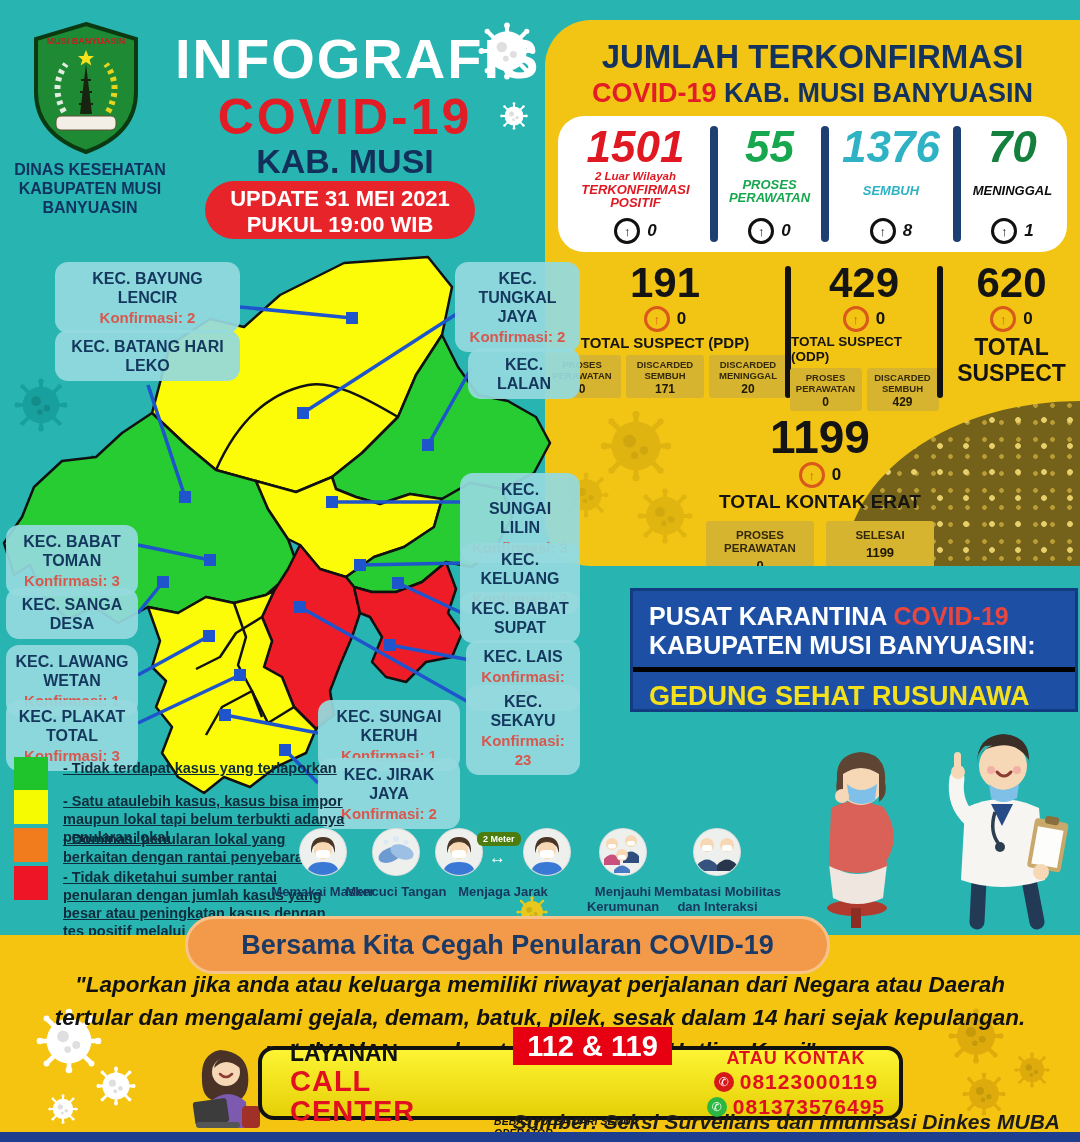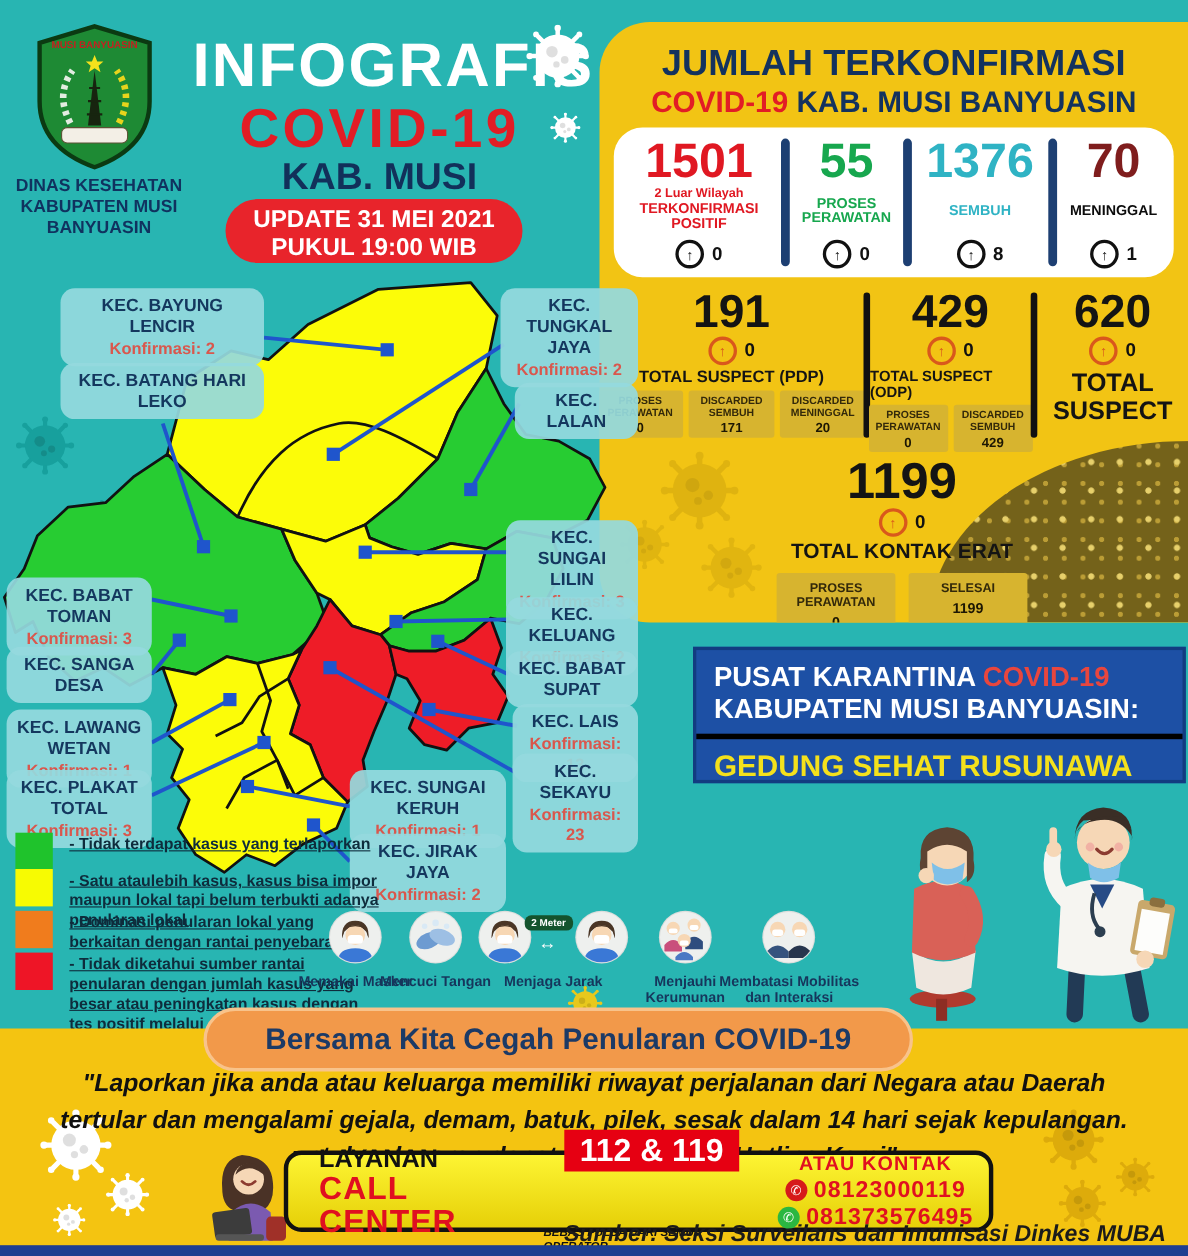--- a/index.html
+++ b/index.html
@@ -22,21 +22,21 @@
   .ypanel{left:545px;top:20px;width:535px;height:546px;background:#f2c414;border-radius:46px 0 0 46px;
     overflow:hidden;}
   .batik{right:0;bottom:0;width:235px;height:165px;border-top-left-radius:100%;background:#74621a;
     background-image:radial-gradient(#e7d06b 2.5px,transparent 3.2px),radial-gradient(#bb9d35 2px,transparent 2.7px);
     background-size:26px 26px,17px 17px;background-position:4px 6px,12px 13px;}
   .yp-t1{left:0;top:18px;width:535px;text-align:center;color:#13325e;font-size:33px;font-weight:900;}
   .yp-t2{left:0;top:58px;width:535px;text-align:center;font-size:27px;font-weight:900;color:#13325e;}
   .yp-t2 .red{color:#e21d25;}
   .statcard{left:13px;top:96px;width:509px;height:136px;background:#fff;border-radius:26px;
     display:flex;align-items:stretch;padding:8px 4px;box-sizing:border-box;}
-  .scol{display:flex;flex-direction:column;align-items:center;justify-content:flex-start;flex:1;}
+  .scol{display:flex;flex-direction:column;align-items:center;justify-content:flex-start;flex:1;font-style:italic;}
   .scol.w1{flex:1.45;} .scol.w3{flex:1.2;}
   .sval{font-size:44px;font-weight:900;line-height:46px;}
   .snote{font-size:11.5px;font-weight:800;line-height:13px;text-align:center;}
   .sdiv{width:8px;background:#1d3f72;border-radius:4px;margin:2px 1px;}
   .drow{margin-top:auto;display:flex;align-items:center;gap:7px;font-weight:900;font-size:17px;color:#111;}
   .dcirc{display:inline-flex;width:20px;height:20px;border:3px solid #111;border-radius:50%;
     align-items:center;justify-content:center;font-size:13px;font-weight:900;color:#111;}
   .dcirc.o{border-color:#d9581c;color:#d9581c;}
   .susrow{left:0;top:242px;width:535px;display:flex;}
   .suscol{display:flex;flex-direction:column;align-items:center;}
@@ -68,21 +68,21 @@
     text-align:center;color:#14375e;font-weight:900;font-size:16px;line-height:19px;box-sizing:border-box;}
   .mlabel .konf{color:#d9574d;font-size:15px;margin-top:1px;}
   .mlabel .konf:empty{display:none;}
   
   .leg{display:flex;gap:15px;align-items:flex-start;}
   .sw{width:34px;height:34px;flex:none;}
   .legtxt{font-size:14.5px;line-height:18px;font-weight:700;color:#0e2c3c;padding-top:2px;width:285px;text-decoration:underline;}
   
   .pcirc{width:46px;height:46px;border-radius:50%;background:#eef0ee;box-shadow:0 0 0 1px #dcdedc;}
   .plab{text-align:center;font-size:13px;font-weight:900;color:#16365c;line-height:15px;}
-  .meterbadge{background:#14532d;color:#fff;font-size:9px;font-weight:700;border-radius:6px;
+  .meterbadge{background:#4d7c0f;color:#fff;font-size:9px;font-weight:700;border-radius:6px;
     padding:2px 6px;}
   .dblarrow{color:#fff;font-size:17px;font-weight:900;}
   
   .band{left:0;top:935px;width:1080px;height:207px;background:#f4c411;}
   .banner{left:185px;top:916px;width:645px;height:58px;background:#f2994a;border:3px solid #f8c38b;
     border-radius:32px;box-sizing:border-box;display:flex;align-items:center;justify-content:center;
     color:#1c3a66;font-size:27px;font-weight:900;}
   .quote{width:1000px;left:40px;text-align:center;color:#111;font-weight:800;font-size:22.5px;
     font-style:italic;}
   .ccbox{left:258px;top:1046px;width:645px;height:74px;background:linear-gradient(#fdf433,#e6d008);
@@ -257,21 +257,21 @@
       <div class="scol w3">
         <div class="sval" style="color:#2fb3c4">1376</div>
         <div class="snote" style="color:#2fb3c4;font-size:13px;margin-top:14px">SEMBUH</div>
         <div class="drow">
             <span class="dcirc">↑</span>
             <span>8</span>
           </div>
       </div>
       <div class="sdiv"></div>
       <div class="scol">
-        <div class="sval" style="color:#7f1d1d">70</div>
+        <div class="sval" style="color:#15803d">70</div>
         <div class="snote" style="color:#0c0c0c;font-size:13px;margin-top:14px">MENINGGAL</div>
         <div class="drow">
             <span class="dcirc">↑</span>
             <span>1</span>
           </div>
       </div>
     </div>
 
     <div class="abs susrow">
       <div class="suscol" style="width:240px">

